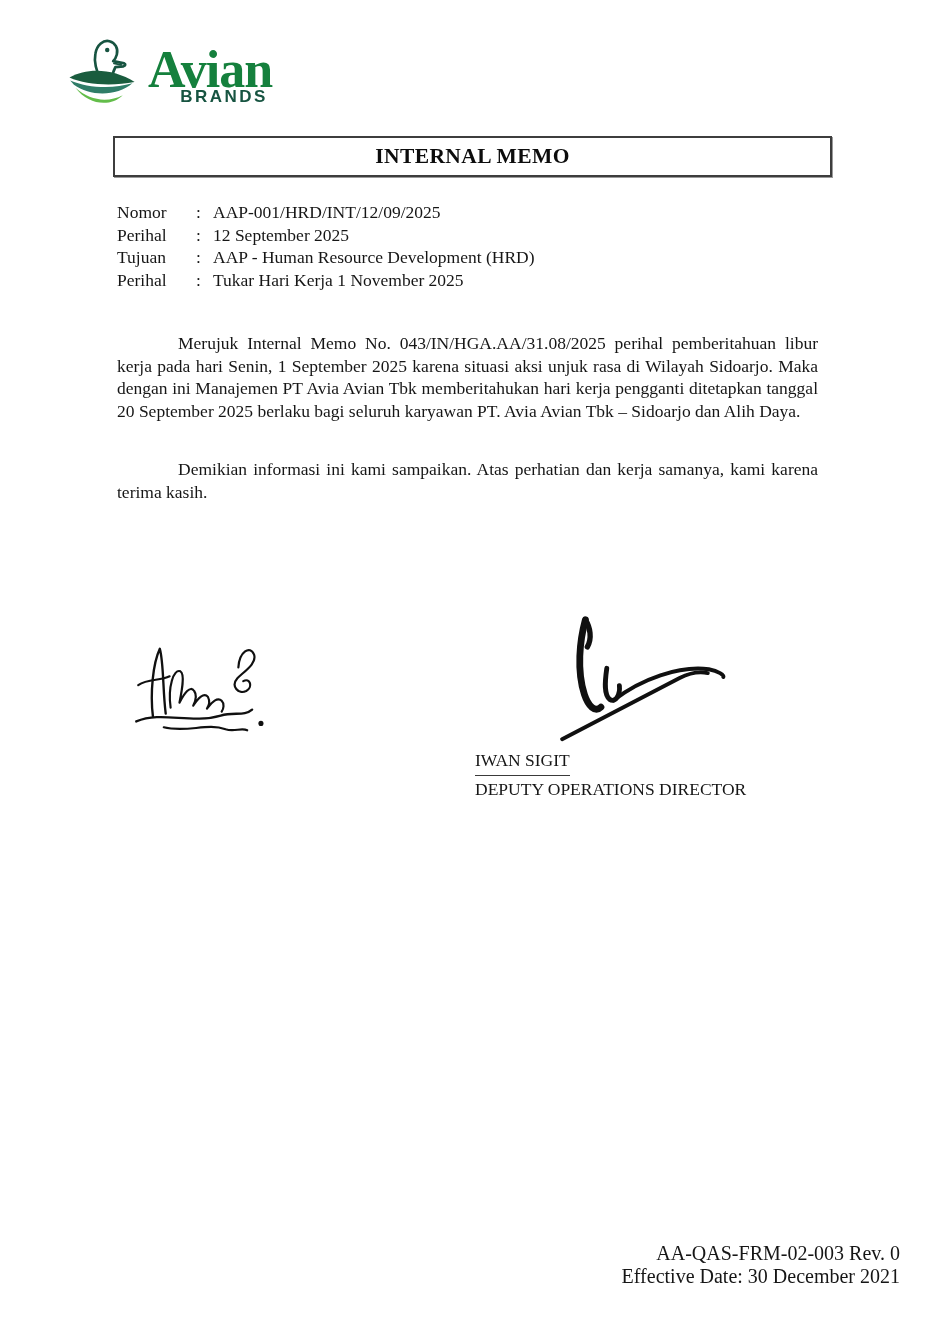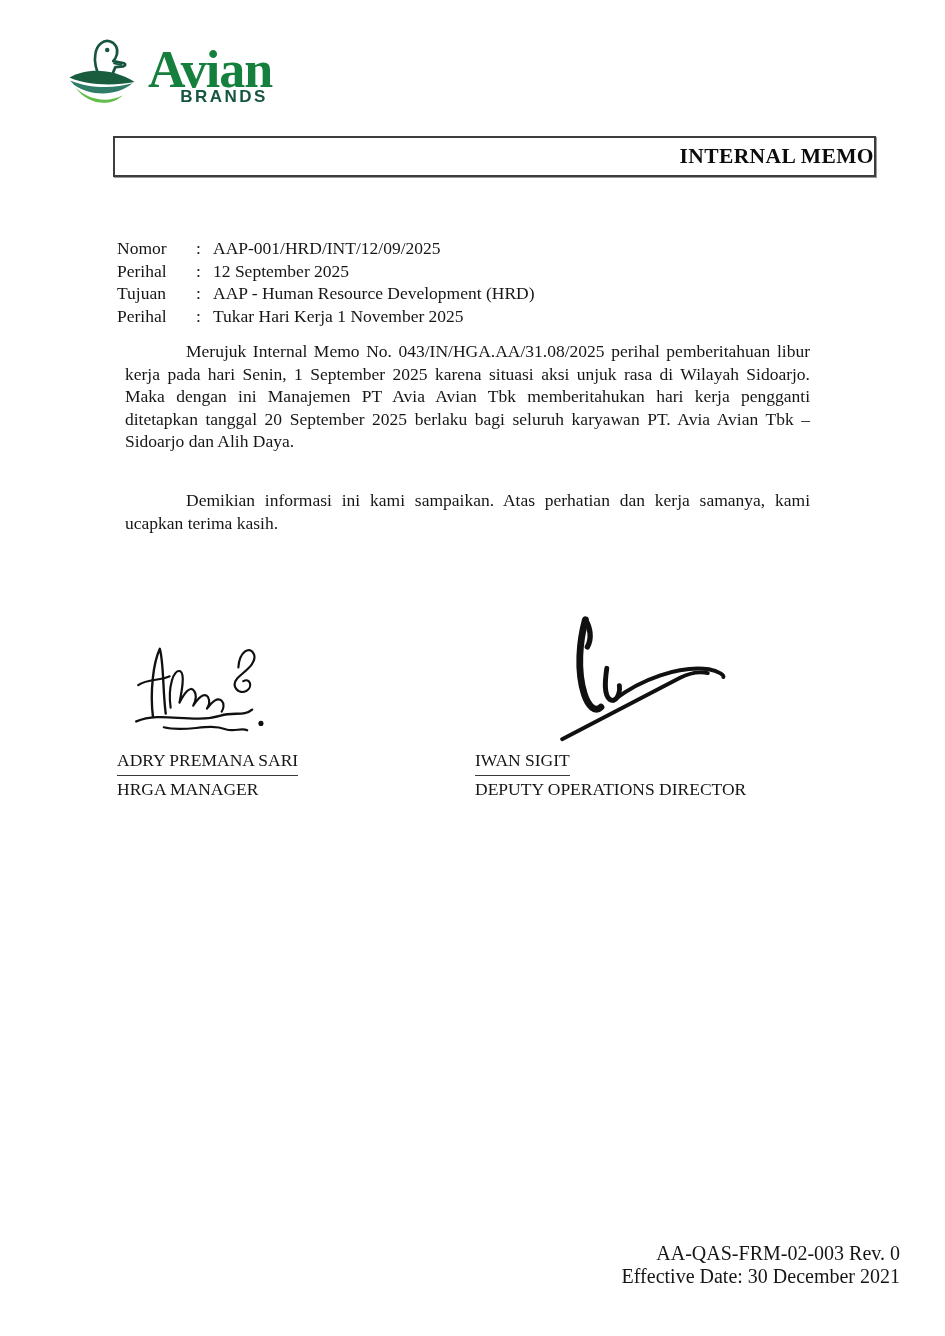--- a/index.html
+++ b/index.html
@@ -34,44 +34,44 @@
     text-align:center;
     padding-left:28px;
   }
 
   
   .title-box{
     position:absolute;left:113px;top:136px;
     width:715px;height:37px;
     border:2px solid #3d3d3d;
     box-shadow:1px 1px 0 #9a9a9a;
-    display:flex;align-items:center;justify-content:flex-end;padding-left:44px;
+    display:flex;align-items:center;justify-content:center;
   }
   .title-text{
     font-weight:bold;font-size:21.5px;letter-spacing:0.4px;
     color:#0c0c0c;
   }
 
   
   .fields{
     position:absolute;left:117px;top:201px;width:710px;
-    font-size:17.5px;line-height:22.5px;margin-top:36px;
+    font-size:17.5px;line-height:22.5px;
   }
   .field-row{display:flex;}
   .field-label{width:79px;flex:0 0 79px;}
   .field-colon{width:17px;flex:0 0 17px;}
   .field-value{flex:1;}
 
   
   .body-text{
     position:absolute;left:117px;top:332px;width:701px;
     font-size:17.5px;line-height:22.6px;
     text-align:justify;
   }
-  .body-text p{margin:8px;text-indent:61px;}
+  .body-text p{margin:0;text-indent:61px;}
   .body-text p + p{margin-top:36px;}
 
   
   .sig-img-left{position:absolute;left:130px;top:636px;width:148px;height:108px;}
   .sig-img-right{position:absolute;left:533px;top:610px;width:200px;height:136px;}
   .sig-stroke{fill:none;stroke:#101010;stroke-linecap:round;stroke-linejoin:round;}
 
   .sig-block{
     position:absolute;top:747px;
     font-size:17.5px;line-height:26.5px;
@@ -139,45 +139,41 @@
     </div>
     <div class="field-row">
       <span class="field-label">Perihal</span>
       <span class="field-colon">:</span>
       <span class="field-value">Tukar Hari Kerja 1 November 2025</span>
     </div>
   </div>
 
   <div class="body-text">
     <p>Merujuk Internal Memo No. 043/IN/HGA.AA/31.08/2025 perihal pemberitahuan libur kerja pada hari Senin, 1 September 2025 karena situasi aksi unjuk rasa di Wilayah Sidoarjo. Maka dengan ini Manajemen PT Avia Avian Tbk memberitahukan hari kerja pengganti ditetapkan tanggal 20 September 2025 berlaku bagi seluruh karyawan PT. Avia Avian Tbk – Sidoarjo dan Alih Daya.</p>
-    <p>Demikian informasi ini kami sampaikan. Atas perhatian dan kerja samanya, kami ucapkan terima kasih.</p>
+    <p>Demikian informasi ini kami sampaikan. Atas perhatian dan kerja samanya, kami karena terima kasih.</p>
   </div>
 
   <svg class="sig-img-left" viewBox="0 0 150 110" xmlns="http://www.w3.org/2000/svg">
     <path class="sig-stroke" stroke-width="2.4" d="M23,82 C20,58 23,28 30,13 C34,27 33,56 36,79"></path>
     <path class="sig-stroke" stroke-width="2.2" d="M8,50 C18,43 30,46 40,41"></path>
     <path class="sig-stroke" stroke-width="2.2" d="M41,73 C38,52 44,33 51,36 C56,39 52,58 50,68 C55,58 61,50 65,56 C68,60 66,67 64,71 C69,63 75,57 79,62 C81,66 80,71 78,74 C83,67 89,62 93,66 C96,69 95,74 93,77"></path>
     <path class="sig-stroke" stroke-width="2.2" d="M110,32 C111,16 122,9 126,19 C129,28 116,36 109,43 C102,51 110,60 118,56 C125,52 122,42 115,46"></path>
     <path class="sig-stroke" stroke-width="2.4" d="M6,87 C32,76 62,90 92,81 C106,77 116,82 124,75"></path>
     <path class="sig-stroke" stroke-width="2.2" d="M34,93 C58,99 78,88 97,95 C106,98 113,93 119,96"></path>
     <circle cx="133" cy="89" r="2.6" fill="#101010"></circle>
   </svg>
 
   <svg class="sig-img-right" viewBox="0 0 200 140" xmlns="http://www.w3.org/2000/svg">
     <path class="sig-stroke" stroke-width="7" d="M51,10 C45,32 42,62 50,87 C54,99 61,106 67,100"></path>
     <path class="sig-stroke" stroke-width="5.5" d="M51,10 C56,18 58,29 53,38"></path>
     <path class="sig-stroke" stroke-width="5" d="M73,60 C71,74 70,87 76,92 C82,96 87,87 86,78"></path>
     <path class="sig-stroke" stroke-width="4" d="M80,93 C108,71 148,57 178,61 C188,63 194,67 193,69"></path>
     <path class="sig-stroke" stroke-width="4" d="M27,133 L148,70 C158,65 168,63 177,65"></path>
   </svg>
 
-  <div class="sig-block left">
-    <span class="sig-name">ADRY PREMANA SARI</span>
-    <span class="sig-role">HRGA MANAGER</span>
-  </div>
   <div class="sig-block right">
     <span class="sig-name">IWAN SIGIT</span>
     <span class="sig-role">DEPUTY OPERATIONS DIRECTOR</span>
   </div>
 
   <div class="doc-footer">
     <div>AA-QAS-FRM-02-003 Rev. 0</div>
     <div>Effective Date: 30 December 2021</div>
   </div>
 

